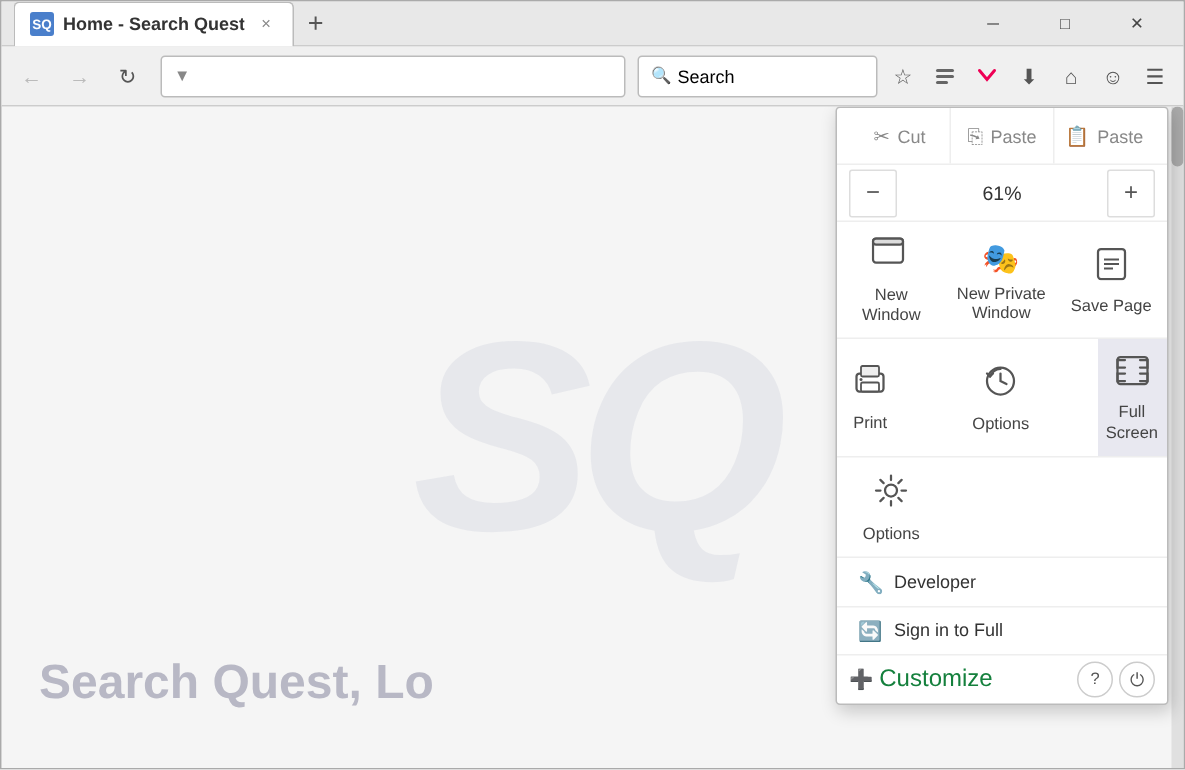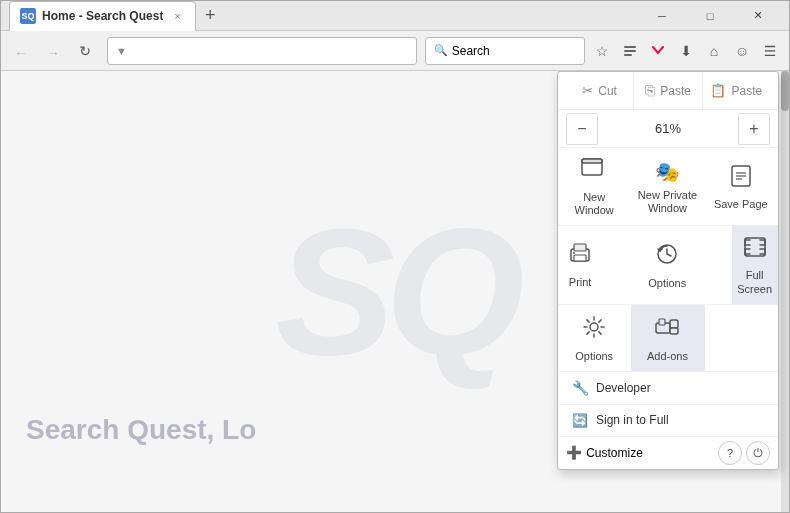--- a/index.html
+++ b/index.html
@@ -130,21 +130,21 @@
       <div class="sq-watermark">
         <span style="font-style:italic; color:rgba(170,175,200,0.18);">SQ</span>
       </div>
 
       <div style="position:absolute; top:15px; left:30px; z-index:1;">
         
       </div>
 
       <div style="position:absolute; top:20px; right:65px; font-size:15px; font-weight:bold; color:#666; letter-spacing:2px;">HOME</div>
 
-      <div style="position:absolute; bottom:65px; left:25px; font-size:28px; font-weight:bold; color:rgba(150,150,170,0.65); line-height:1.25;">
+      <div style="position:absolute; bottom:38px; left:25px; font-size:32px; font-weight:bold; color:rgba(150,150,170,0.65); line-height:1.25;">
         <div>Search Quest, Lo</div>
       </div>
     </div>
 
     <div class="scrollbar-right">
       <div class="scrollbar-thumb"></div>
     </div>
 
     <div class="dropdown-menu">
 
@@ -236,47 +236,36 @@
       <div class="menu-grid" style="border-bottom:1px solid #eee;">
         <div class="menu-item">
           <span class="menu-item-icon">
             <svg width="24" height="24" viewBox="0 0 24 24" fill="none">
               <circle cx="12" cy="12" r="4" stroke="#555" stroke-width="1.5" fill="white"></circle>
               <path d="M12 2 L12 5 M12 19 L12 22 M2 12 L5 12 M19 12 L22 12 M4.9 4.9 L7.1 7.1 M16.9 16.9 L19.1 19.1 M19.1 4.9 L16.9 7.1 M7.1 16.9 L4.9 19.1" stroke="#555" stroke-width="1.5" stroke-linecap="round"></path>
             </svg>
           </span>
           <span class="menu-item-label">Options</span>
         </div>
-        <div class="menu-item highlighted">
-          <span class="menu-item-icon">
-            <svg width="26" height="24" viewBox="0 0 26 24" fill="none">
-              <rect x="2" y="8" width="14" height="10" rx="2" stroke="#555" stroke-width="1.5" fill="#e8e8f0"></rect>
-              <rect x="16" y="5" width="8" height="8" rx="2" stroke="#555" stroke-width="1.5" fill="#e8e8f0"></rect>
-              <rect x="16" y="13" width="8" height="6" rx="2" stroke="#555" stroke-width="1.5" fill="#e8e8f0"></rect>
-              <rect x="5" y="4" width="6" height="6" rx="1" stroke="#555" stroke-width="1.2" fill="#e8e8f0"></rect>
-            </svg>
-          </span>
-          <span class="menu-item-label">Add-ons</span>
-        </div>
       </div>
 
       <div class="menu-action">
         <span class="menu-action-icon">🔧</span>
         <span>Developer</span>
       </div>
 
       <div style="height:1px;background:#eee;"></div>
 
       <div class="menu-action">
         <span class="menu-action-icon" style="font-size:13px;">🔄</span>
         <span>Sign in to Full</span>
       </div>
 
       <div class="menu-footer" style="border-top:1px solid #eee;">
         <span style="font-size:13px;">➕</span>
-        <span style="font-size:12px;color:#000000;cursor:pointer;">Customize</span>
+        <span style="font-size:16px;color:#15803d;cursor:pointer;">Customize</span>
         <div class="footer-spacer"></div>
         <div class="footer-help">?</div>
         <div class="footer-power">⏻</div>
       </div>
     </div>
   </div>
 </div>
 
 </body></html>

